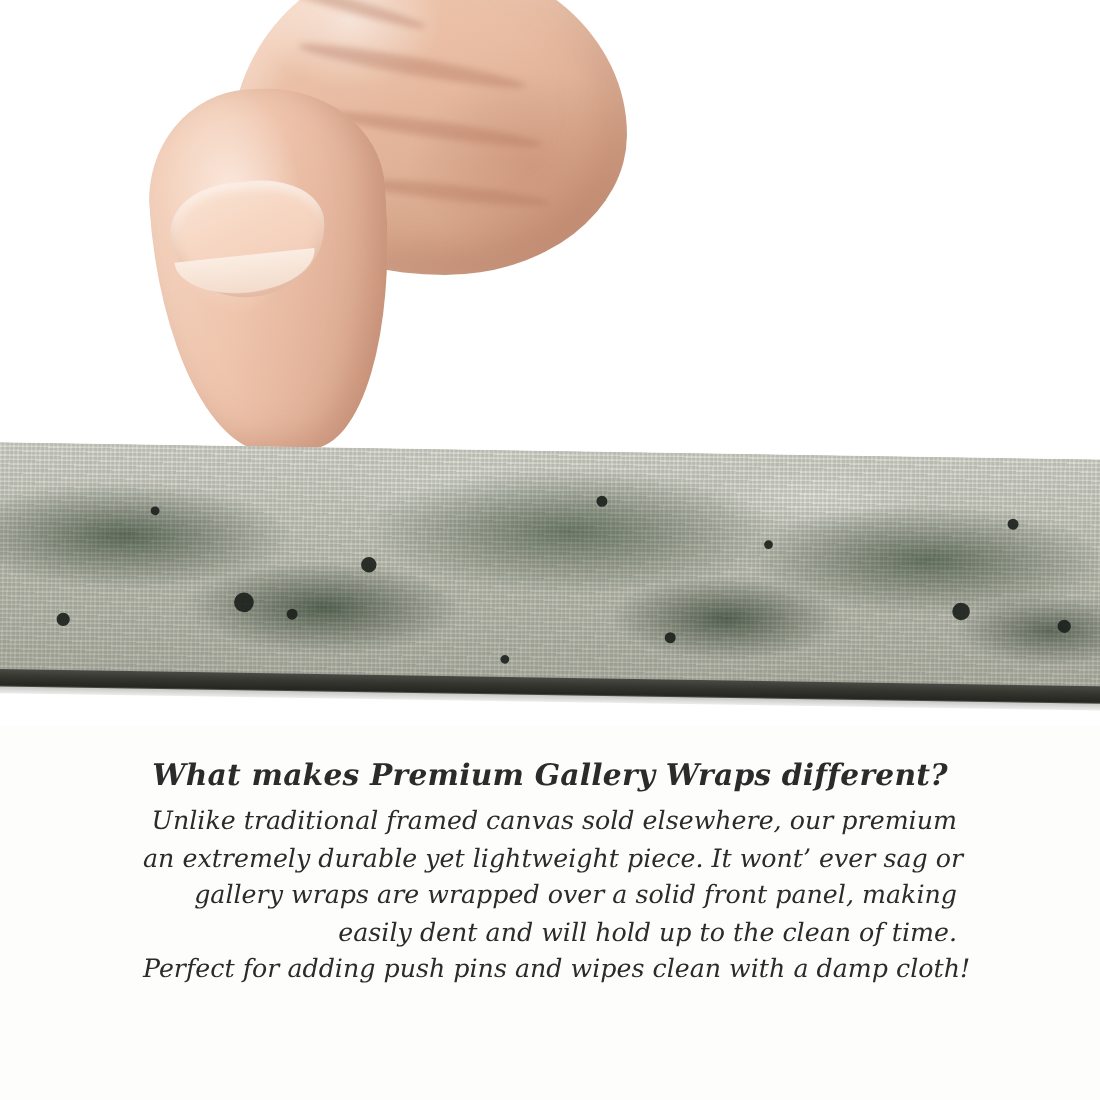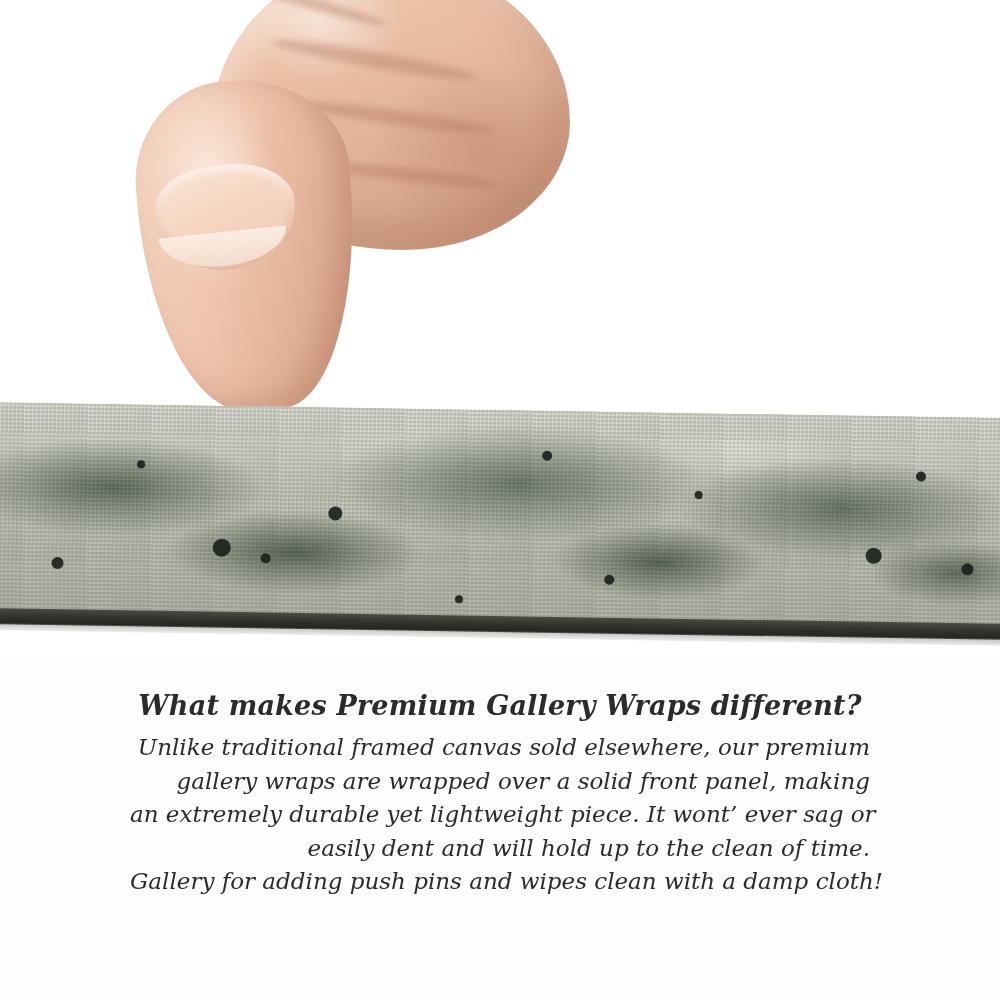--- a/index.html
+++ b/index.html
@@ -242,20 +242,20 @@
       <div class="canvas-edge-dark"></div>
       <div class="canvas-edge-shadow"></div>
     </div>
 
   </div>
 
   <div class="caption">
     <div class="caption-heading">What makes Premium Gallery Wraps different?</div>
     <div class="caption-body">
       <span class="caption-line">Unlike traditional framed canvas sold elsewhere, our premium</span>
+      <span class="caption-line">an extremely durable yet lightweight piece. It wont’ ever sag or</span>
       <span class="caption-line">gallery wraps are wrapped over a solid front panel, making</span>
-      <span class="caption-line">an extremely durable yet lightweight piece. It wont’ ever sag or</span>
       <span class="caption-line">easily dent and will hold up to the clean of time.</span>
-      <span class="caption-line">Gallery for adding push pins and wipes clean with a damp cloth!</span>
+      <span class="caption-line">Perfect for adding push pins and wipes clean with a damp cloth!</span>
     </div>
   </div>
 
 </div>
 
 </body></html>

